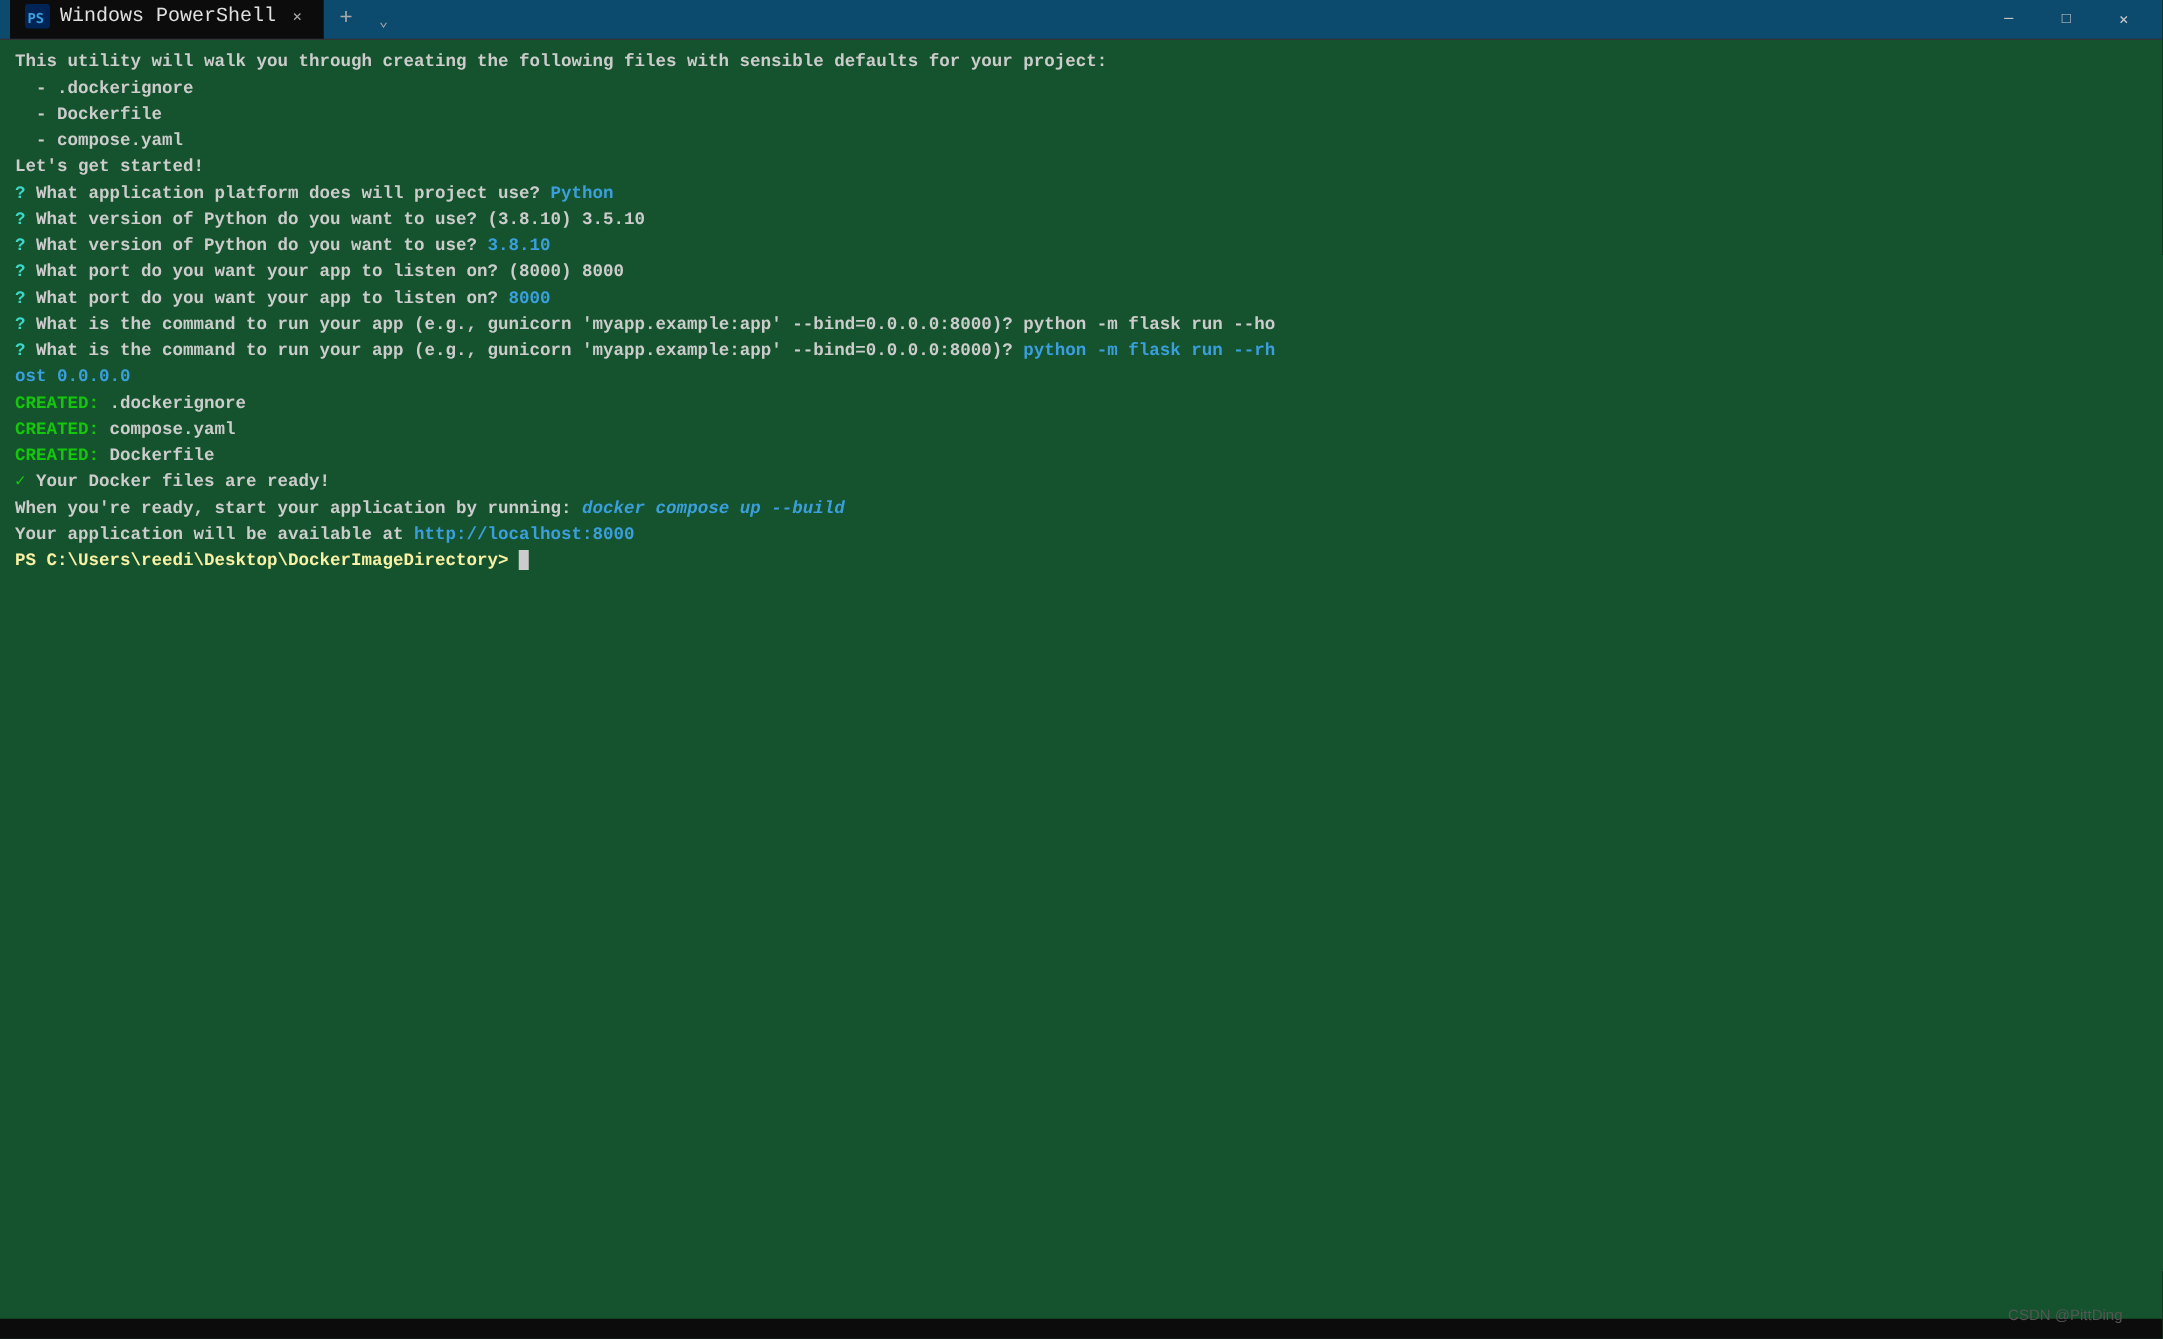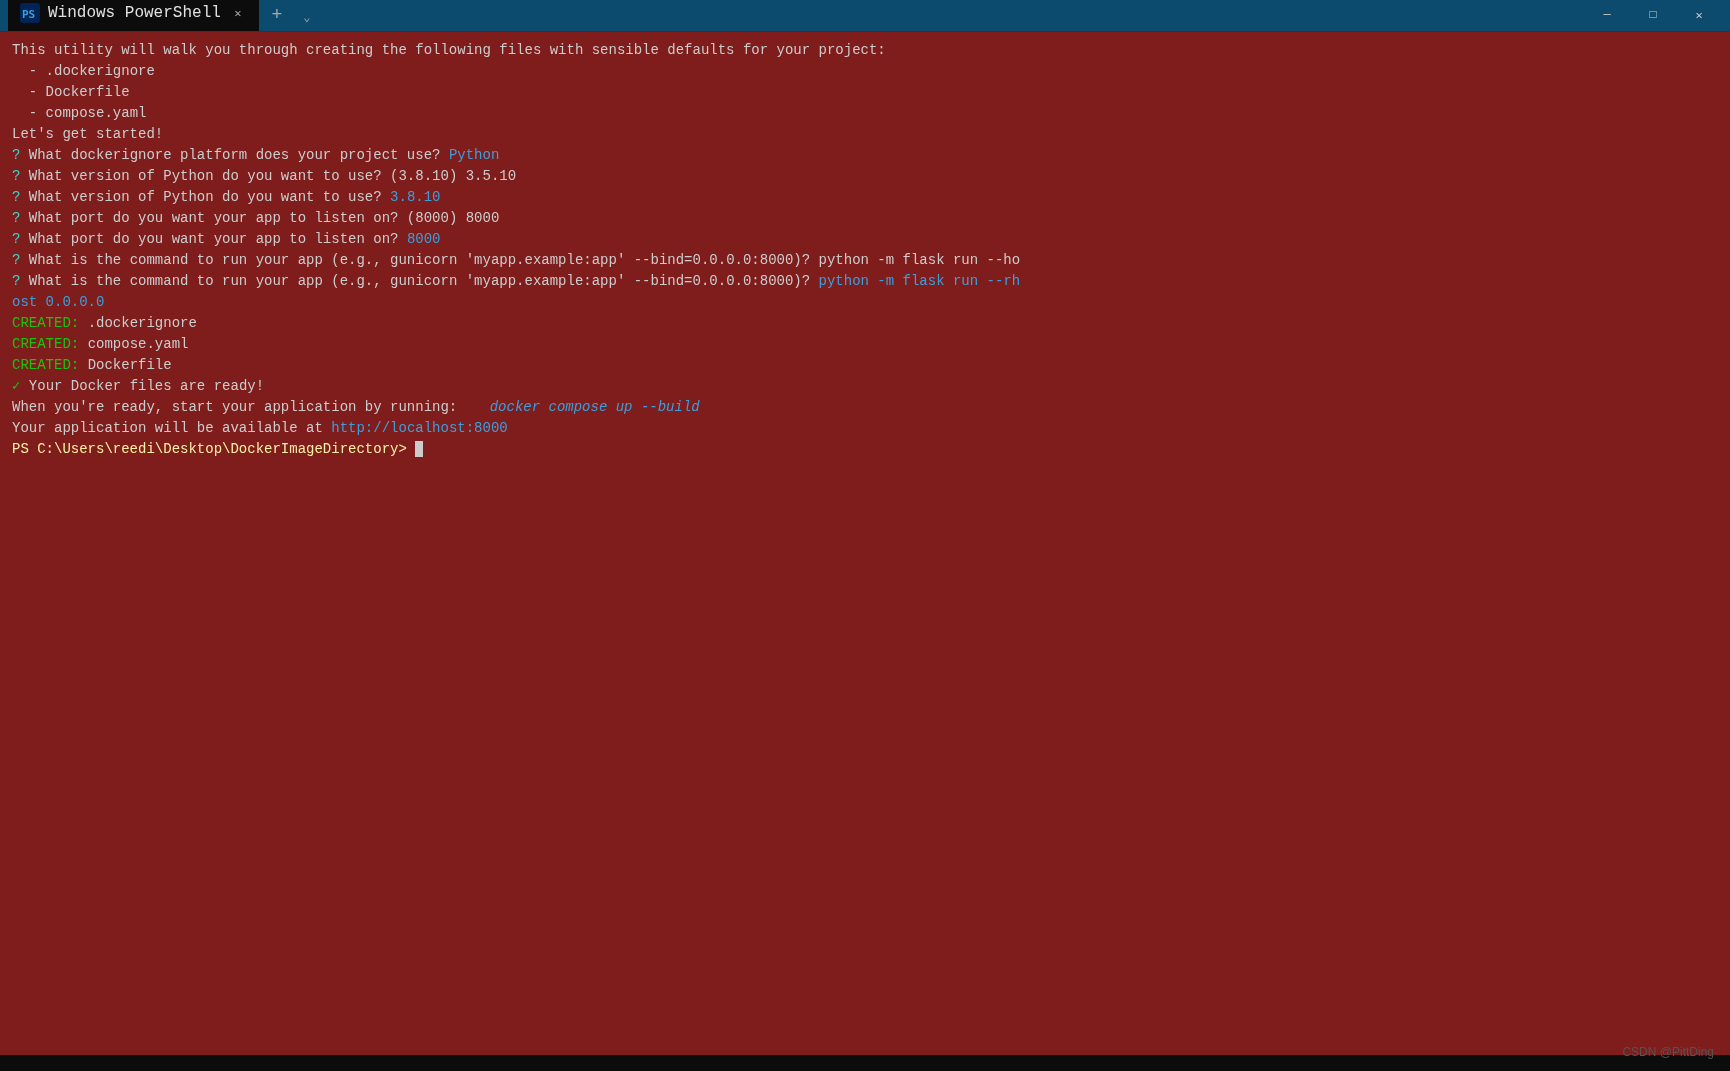--- a/index.html
+++ b/index.html
@@ -99,57 +99,58 @@
       display: flex;
       align-items: center;
       justify-content: center;
       color: #ccc;
       font-size: 12px;
       cursor: pointer;
     }
 
     
     .terminal {
-      background: #7f1d1d;
+      background: #14532d;
       width: 100%;
       height: calc(100% - 48px);
       padding: 8px 12px;
       overflow-y: auto;
       color: #cccccc;
       line-height: 1.5;
+      font-weight: bold;
     }
 
     .line {
       white-space: pre-wrap;
       word-break: break-all;
     }
 
     .cyan { color: #3cd7c8; }
     .blue-link { color: #3b9fdd; margin-top: 28px; }
-    .cyan-italic { color: #3b9fdd; font-style: italic; margin-left: 24px; }
+    .cyan-italic { color: #3b9fdd; font-style: italic; }
     .green { color: #16c60c; }
     .yellow { color: #f9f1a5; }
 
     .cursor {
       display: inline-block;
       width: 8px;
       height: 16px;
       background: #cccccc;
       vertical-align: middle;
       animation: blink 1s step-end infinite;
     }
 
     @keyframes blink {
       50% { opacity: 0; }
     }
 
     .watermark {
       position: fixed;
       bottom: 12px;
-      right: 16px;
+      right: 32px;
       color: #555;
       font-size: 12px;
       font-family: Arial, sans-serif;
     }
   </style>
 </head>
 <body>
 
 <div class="titlebar">
   <div class="titlebar-tab">
@@ -172,21 +173,21 @@
 </div>
 
 <div class="terminal" id="terminal">
     <div class="line">This utility will walk you through creating the following files with sensible defaults for your project:</div>
     <div class="line">  - .dockerignore</div>
     <div class="line">  - Dockerfile</div>
     <div class="line">  - compose.yaml</div>
     <div class="line"></div>
     <div class="line">Let's get started!</div>
     <div class="line"></div>
-    <div class="line"><span class="cyan">? </span><span>What dockerignore platform does your project use? </span><span class="blue-link">Python</span></div>
+    <div class="line"><span class="cyan">? </span><span>What application platform does will project use? </span><span class="blue-link">Python</span></div>
     <div class="line"><span class="cyan">? </span><span>What version of Python do you want to use? (3.8.10) 3.5.10</span></div>
     <div class="line"></div>
     <div class="line"><span class="cyan">? </span><span>What version of Python do you want to use? </span><span class="blue-link">3.8.10</span></div>
     <div class="line"><span class="cyan">? </span><span>What port do you want your app to listen on? (8000) 8000</span></div>
     <div class="line"></div>
     <div class="line"><span class="cyan">? </span><span>What port do you want your app to listen on? </span><span class="blue-link">8000</span></div>
     <div class="line"><span class="cyan">? </span><span>What is the command to run your app (e.g., gunicorn 'myapp.example:app' --bind=0.0.0.0:8000)? python -m flask run --ho</span></div>
     <div class="line"><span class="cyan">? </span><span>What is the command to run your app (e.g., gunicorn 'myapp.example:app' --bind=0.0.0.0:8000)? </span><span class="blue-link">python -m flask run --rh</span></div>
     <div class="line"><span class="blue-link">ost 0.0.0.0</span></div>
     <div class="line"></div>

